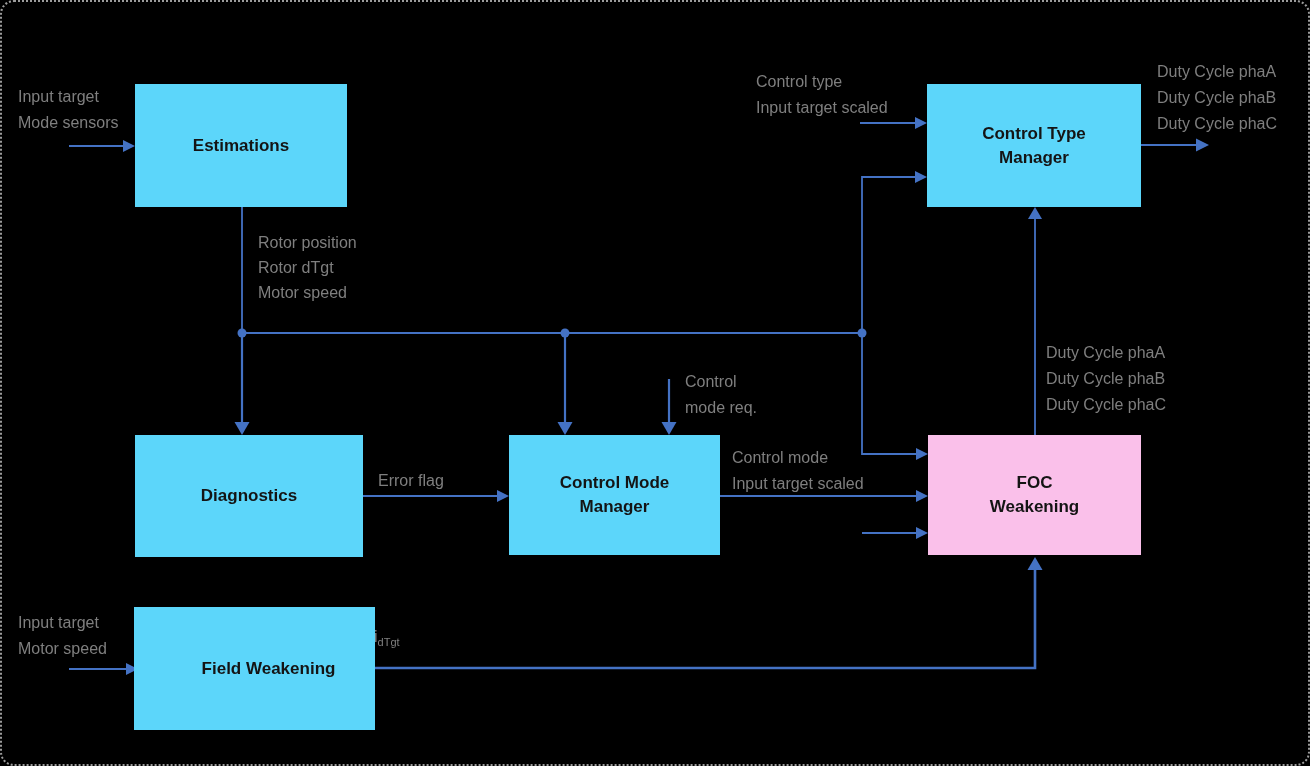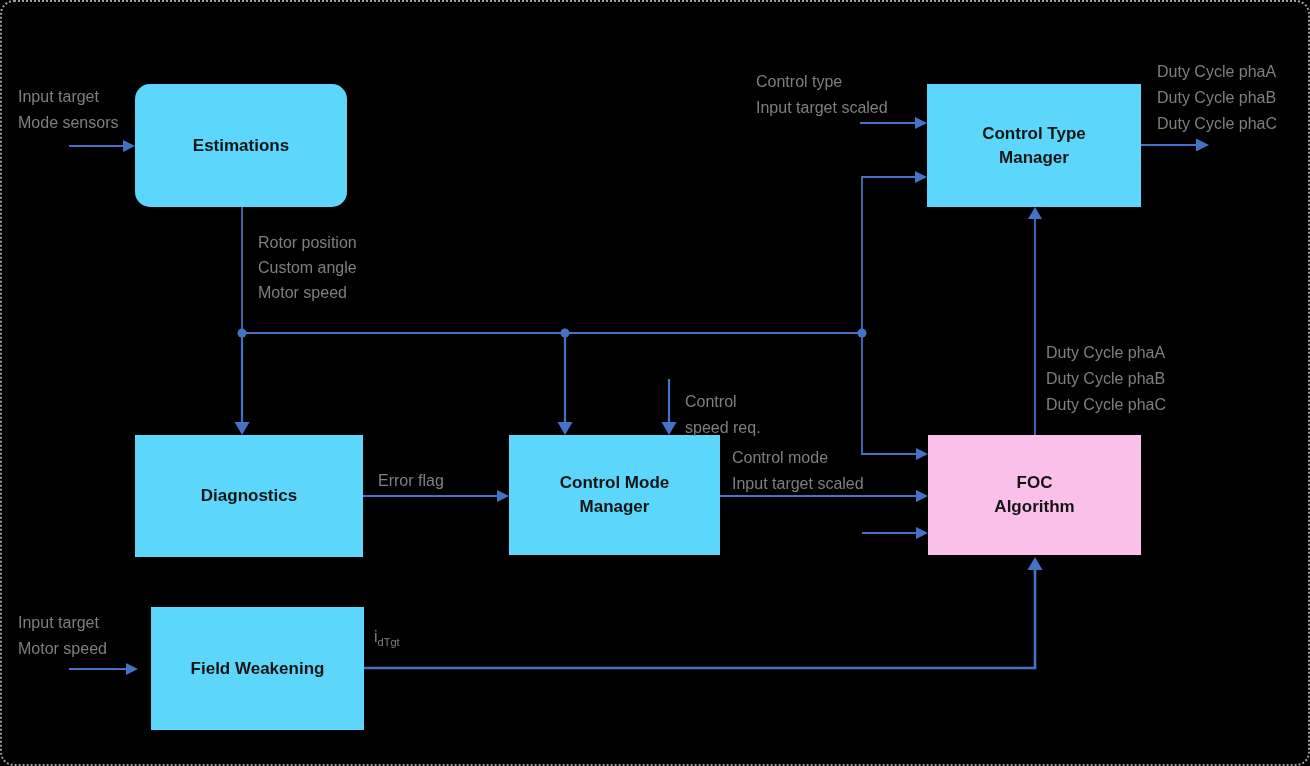--- a/index.html
+++ b/index.html
@@ -132,21 +132,21 @@
       <line class="thin" x1="67" y1="667" x2="128" y2="667"></line>
       <polygon points="136,667 124,661 124,673"></polygon>
     </g>
 
     <g>
       <polyline class="thick" points="349,666 1033,666 1033,567"></polyline>
       <polygon points="1033,555 1025.5,568 1040.5,568"></polygon>
     </g>
   </svg>
 
-  <div class="node cyan" style="left:133px;top:82px;width:212px;height:123px;border-radius:15px;">
+  <div class="node cyan" style="left:133px;top:82px;width:212px;height:123px;">
     <span>Estimations</span>
   </div>
 
   <div class="node cyan" style="left:925px;top:82px;width:214px;height:123px;">
     <div>
       <span>Control Type</span>
       <span>Manager</span>
     </div>
   </div>
 
@@ -157,36 +157,36 @@
   <div class="node cyan" style="left:507px;top:433px;width:211px;height:120px;">
     <div>
       <span>Control Mode</span>
       <span>Manager</span>
     </div>
   </div>
 
   <div class="node pink" style="left:926px;top:433px;width:213px;height:120px;">
     <div>
       <span>FOC</span>
-      <span>Algorithm</span>
+      <span>Weakening</span>
     </div>
   </div>
 
-  <div class="node cyan" style="left:149px;top:605px;width:213px;height:123px;">
+  <div class="node cyan" style="left:132px;top:605px;width:213px;height:123px;padding-left:28px;">
     <span>Field Weakening</span>
   </div>
 
   <div class="lbl" style="left:16px;top:82px;">
     <span>Input target</span>
     <span>Mode sensors</span>
   </div>
 
   <div class="lbl" style="left:256px;top:228px;line-height:25px;">
     <span>Rotor position</span>
-    <span>Custom angle</span>
+    <span>Rotor dTgt</span>
     <span>Motor speed</span>
   </div>
 
   <div class="lbl" style="left:754px;top:67px;">
     <span>Control type</span>
     <span>Input target scaled</span>
   </div>
 
   <div class="lbl" style="left:1155px;top:57px;">
     <span>Duty Cycle phaA</span>
@@ -197,23 +197,23 @@
   <div class="lbl" style="left:1044px;top:338px;">
     <span>Duty Cycle phaA</span>
     <span>Duty Cycle phaB</span>
     <span>Duty Cycle phaC</span>
   </div>
 
   <div class="lbl" style="left:376px;top:466px;">
     <span>Error flag</span>
   </div>
 
-  <div class="lbl" style="left:683px;top:367px;margin-top:20px;">
+  <div class="lbl" style="left:683px;top:367px;">
     <span>Control</span>
-    <span>speed req.</span>
+    <span>mode req.</span>
   </div>
 
   <div class="lbl" style="left:730px;top:443px;">
     <span>Control mode</span>
     <span>Input target scaled</span>
   </div>
 
 
   <div class="lbl" style="left:16px;top:608px;">
     <span>Input target</span>

